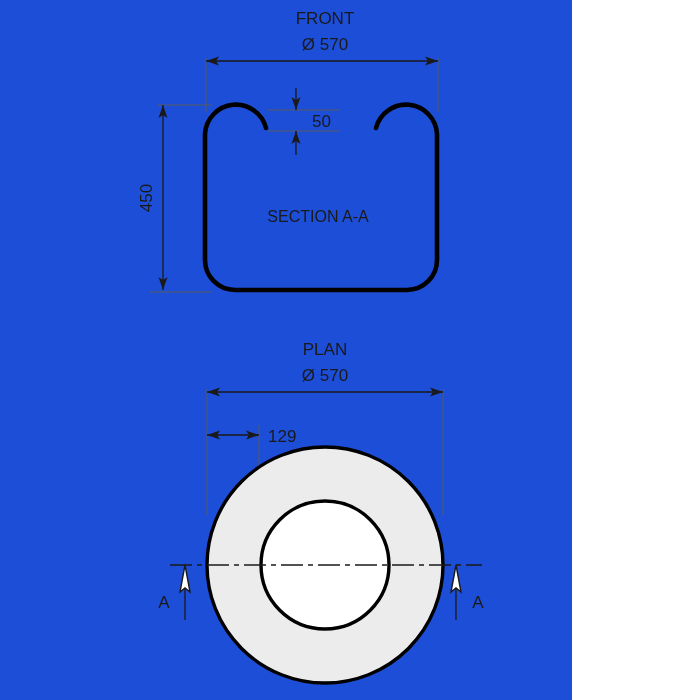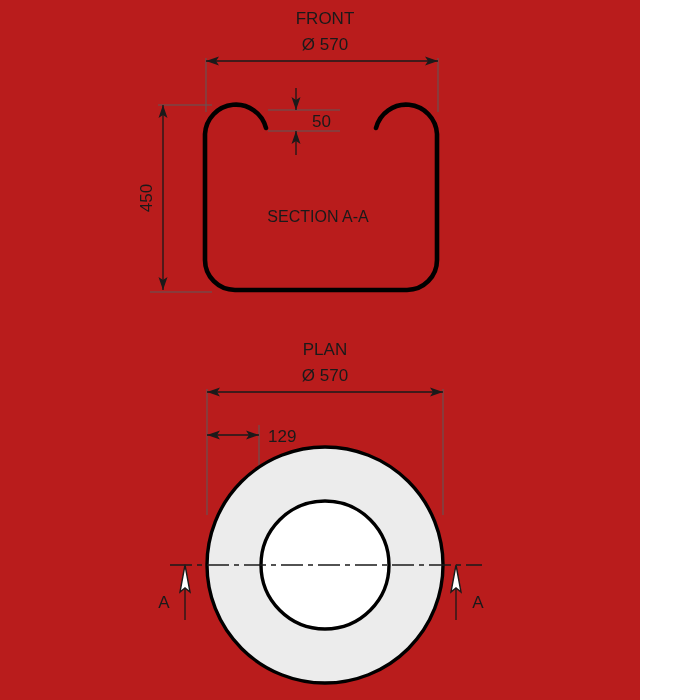--- a/index.html
+++ b/index.html
@@ -2,23 +2,23 @@
 <html><head>
 <meta charset="utf-8">
 <style>
   html, body {
     margin: 0;
     padding: 0;
     background: #ffffff;
   }
   #drawing-root {
     position: relative;
-    width: 640px;
+    width: 572px;
     height: 700px;
-    background: #b91c1c;
+    background: #1d4ed8;
     font-family: "Liberation Sans", sans-serif;
     overflow: hidden;
   }
   svg.sheet {
     display: block;
     width: 700px;
     height: 700px;
   }
   text {
     font-family: "Liberation Sans", sans-serif;

